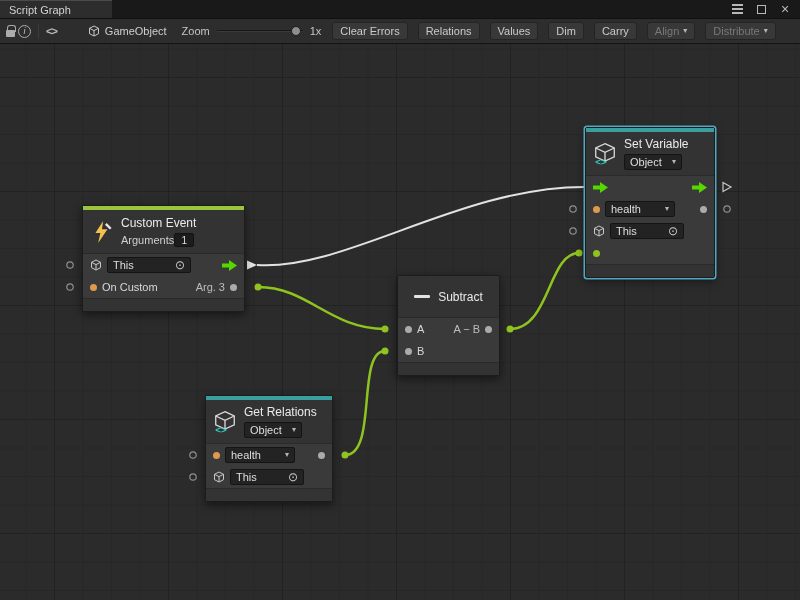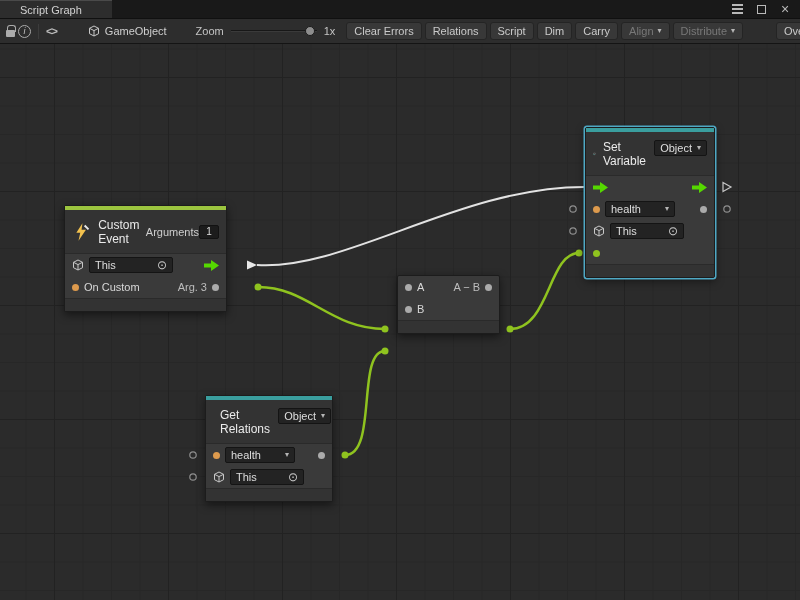--- a/index.html
+++ b/index.html
@@ -6,47 +6,47 @@
   html,body { background:#111; }
   body { font-family:"Liberation Sans", sans-serif; }
   .window{
     position:relative; width:800px; height:600px; overflow:hidden;
     background:#191919; color:#CCC; font-size:11px; user-select:none;
   }
   
   .tabstrip{ height:19px; background:#191919; display:flex; align-items:stretch; border-bottom:1px solid #101010;}
   .tab{
     width:112px; background:#2D2D2D; border-top:1px solid #4A4A4A;
-    display:flex; align-items:center; padding:0 20px; color:#D2D2D2; font-size:11px;
+    display:flex; align-items:center; padding:0 9px; color:#D2D2D2; font-size:11px;
   }
   .tabstrip .winctl{ margin-left:auto; display:flex; align-items:center; gap:10px; padding-right:8px;}
   .wbtn{ display:flex; align-items:center; justify-content:center; width:14px; height:14px; color:#B9B9B9; cursor:default;}
   .hamb{ width:11px; height:2px; background:#B9B9B9; box-shadow:0 -4px 0 #B9B9B9, 0 4px 0 #B9B9B9;}
   .maxi{ width:9px; height:9px; border:1.5px solid #B9B9B9;}
   .closex{ font-size:14px; line-height:1;}
   
   .toolbar{
     height:25px; background:#2D2D2D; border-bottom:1px solid #141414;
     display:flex; align-items:center; padding:0 6px; gap:3px; overflow:hidden; white-space:nowrap;
   }
   .tb-icon{ display:flex; align-items:center; justify-content:center; width:20px; height:19px; color:#B8B8B8;}
   .lock{ width:9px; height:7px; background:#ABABAB; border-radius:1px; position:relative; margin-top:4px;}
   .lock:before{ content:""; position:absolute; top:-5px; left:1px; width:7px; height:6px; border:1.5px solid #ABABAB; border-bottom:none; border-radius:3px 3px 0 0;}
   .info-circ{ width:13px; height:13px; border:1px solid #ABABAB; border-radius:50%; display:flex; align-items:center; justify-content:center; font-size:9px; font-style:italic; color:#C4C4C4;}
   .code-glyph{ font-size:11px; font-weight:bold; letter-spacing:-1px; color:#BDBDBD;}
   .vsep{ width:1px; height:15px; background:#1E1E1E; border-right:1px solid #3C3C3C; margin:0 4px;}
   .go-group{ display:flex; align-items:center; gap:5px; margin-left:28px; color:#CFCFCF;}
-  .zoom-group{ display:flex; align-items:center; gap:7px; margin-left:26px; color:#C4C4C4;}
+  .zoom-group{ display:flex; align-items:center; gap:7px; margin-left:12px; color:#C4C4C4;}
   .slider{ position:relative; width:86px; height:12px; display:flex; align-items:center;}
   .slider .track{ width:100%; height:2px; background:#171717; border-bottom:1px solid #3A3A3A;}
   .slider .knob{ position:absolute; right:2px; top:1px; width:10px; height:10px; border-radius:50%; background:#8D8D8D; border:1px solid #1B1B1B;}
   .tbtn{
     font-family:inherit; font-size:11px; color:#CACACA;
     background:#383838; border:1px solid #242424; border-radius:3px;
-    height:18px; padding:0 7px; display:inline-flex; align-items:center; gap:4px; cursor:default;
+    height:18px; padding:0 7px; display:inline-flex; align-items:center; gap:4px; cursor:default;margin-left:7px;
   }
   .tbtn.first{ margin-left:8px;}
   .tbtn.disabled{ color:#787878;}
   .tbtn .caret{ font-size:8px;}
   .tbtn.overflowed{ margin-left:30px; min-width:70px;}
   
   .canvas{
     position:absolute; top:44px; left:0; width:800px; height:556px; overflow:hidden;
     background-color:#2B2B2B;
     background-image:
@@ -62,21 +62,21 @@
   .node{
     position:absolute; z-index:2; background:#3A3A3A; border:1px solid #1C1C1C; border-radius:2px;
     box-shadow:0 3px 9px rgba(0,0,0,.5); color:#D8D8D8; font-size:11px;
   }
   .node.selected{ box-shadow:0 0 0 1.5px var(--selection-blue,#4FA8C4), 0 3px 9px rgba(0,0,0,.5);}
   .accent{ height:4px;}
   .accent.event{ background:var(--event-accent,#9CC53F);}
   .accent.variable{ background:var(--variable-accent,#3A9E9E);}
   .n-head{ background:#333333; border-bottom:1px solid #2A2A2A; height:44px; padding:4px 7px; display:flex; align-items:center; gap:7px;}
   .n-head.center{ height:42px; justify-content:center; gap:8px;}
-  .tcol{ display:flex; flex-direction:row; justify-content:center; gap:3px;}
+  .tcol{ display:flex; flex-direction:column; justify-content:center; gap:3px;}
   .n-title{ font-size:12px; color:#EBEBEB;}
   .sub-line{ display:flex; align-items:center; gap:0; color:#CFCFCF;}
   .argbox{ width:20px; height:14px; background:#1C1C1C; border:1px solid #121212; border-radius:2px; display:flex; align-items:center; justify-content:center; color:#DDD; font-size:10px;}
   .row{ height:22px; display:flex; align-items:center; gap:5px; padding:0 7px;}
   .spacer{ flex:1;}
   .n-foot{ height:13px; background:#333333; border-top:1px solid #2A2A2A;}
   .dot{ width:7px; height:7px; border-radius:50%; background:#ABABAB; flex:0 0 auto;}
   .dot.orange{ background:var(--port-orange,#DD9A4D);}
   .dot.green{ background:var(--wire-green,#8FC31F);}
   .dd{
@@ -133,21 +133,21 @@
       <span>Zoom</span>
       <span class="slider">
           <span class="track"></span>
           <span class="knob"></span>
         </span>
       <span>1x</span>
     </span>
 
     <button class="tbtn first">Clear Errors</button>
     <button class="tbtn">Relations</button>
-    <button class="tbtn">Script</button>
+    <button class="tbtn">Values</button>
     <button class="tbtn">Dim</button>
     <button class="tbtn">Carry</button>
     <button class="tbtn disabled">
       <span>Align</span>
         <span class="caret">▾</span>
     </button>
     <button class="tbtn disabled">
       <span>Distribute</span>
         <span class="caret">▾</span>
     </button>
@@ -175,21 +175,21 @@
       <circle cx="70" cy="221" r="3.2" fill="none" stroke="#8F8F8F" stroke-width="1.2"></circle>
       <circle cx="70" cy="243" r="3.2" fill="none" stroke="#8F8F8F" stroke-width="1.2"></circle>
       <circle cx="193" cy="411" r="3.2" fill="none" stroke="#8F8F8F" stroke-width="1.2"></circle>
       <circle cx="193" cy="433" r="3.2" fill="none" stroke="#8F8F8F" stroke-width="1.2"></circle>
       <circle cx="573" cy="165" r="3.2" fill="none" stroke="#8F8F8F" stroke-width="1.2"></circle>
       <circle cx="573" cy="187" r="3.2" fill="none" stroke="#8F8F8F" stroke-width="1.2"></circle>
       <circle cx="727" cy="165" r="3.2" fill="none" stroke="#8F8F8F" stroke-width="1.2"></circle>
       <path d="M723 138.5 L731 143 L723 147.5 Z" fill="none" stroke="#C8C8C8" stroke-width="1.2"></path>
     </svg>
 
-    <div class="node" style="left:64px; top:161px; width:163px;">
+    <div class="node" style="left:82px; top:161px; width:163px;">
       <div class="accent event"></div>
       <div class="n-head">
         <svg width="24" height="24" viewBox="0 0 22 22">
           <path d="M12 1 L5 12 H9.5 L7.5 21 L16 8.5 H11 Z" fill="#F2C14E"></path>
           <path d="M14.5 3.5 L19 8" stroke="#E9E9E9" stroke-width="2.2"></path>
         </svg>
         <span class="tcol">
           <span class="n-title">Custom Event</span>
           <span class="sub-line">
             <span>Arguments</span>
@@ -214,20 +214,24 @@
         <span class="dot orange"></span>
         <span>On Custom</span>
         <span class="spacer"></span>
         <span class="dim-label">Arg. 3</span>
         <span class="dot"></span>
       </div>
       <div class="n-foot"></div>
     </div>
 
     <div class="node" style="left:397px; top:231px; width:103px;">
+      <div class="n-head center">
+        <span class="minus-icon"></span>
+        <span class="n-title">Subtract</span>
+      </div>
       <div class="row">
         <span class="dot"></span>
         <span>A</span>
         <span class="spacer"></span>
         <span class="dim-label">A − B</span>
         <span class="dot"></span>
       </div>
       <div class="row">
         <span class="dot"></span>
         <span>B</span>

